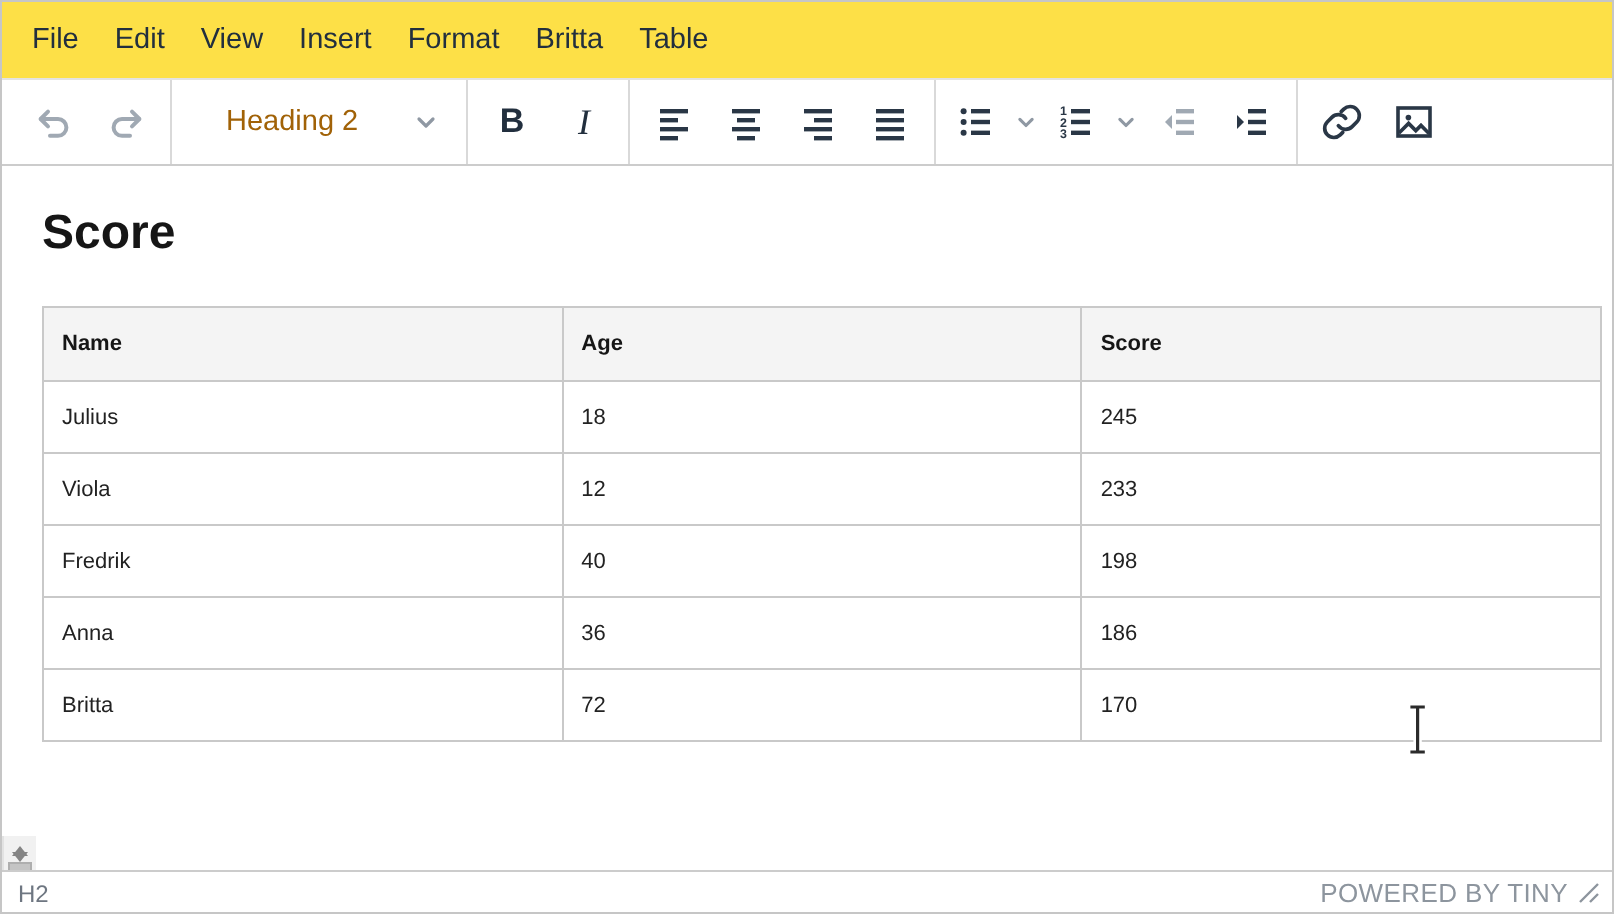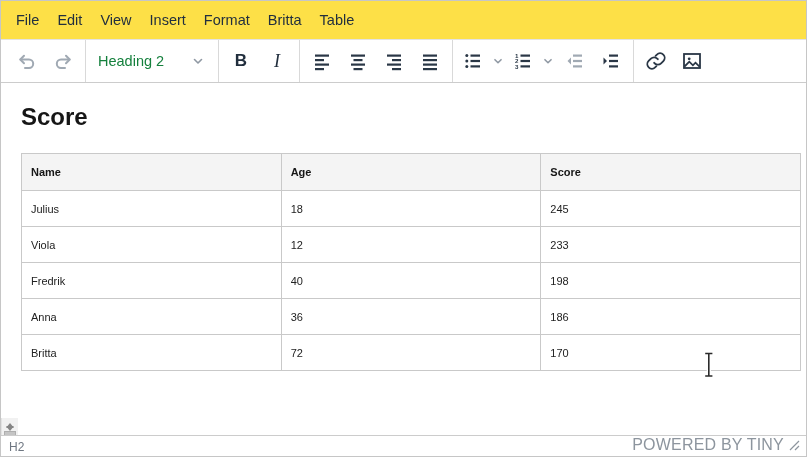--- a/index.html
+++ b/index.html
@@ -44,21 +44,21 @@
     background:transparent;border:none;padding:0;border-radius:3px;
   }
   .tb-btn.narrow{width:16px;}
   .tb-btn svg{display:block;}
   .bold-btn{font-weight:900;font-size:17px;color:#222f3e;font-family:"Liberation Sans",sans-serif;}
   .italic-btn{font-style:italic;font-size:18px;color:#222f3e;font-family:"Liberation Serif",serif;}
   .format-select{
     width:122px;height:34px;
     display:flex;align-items:center;justify-content:space-between;
     background:transparent;border:none;padding:0 7px;border-radius:3px;
-    font-size:14.5px;color:#15803d;font-family:"Liberation Sans",sans-serif;
+    font-size:14.5px;color:#a16207;font-family:"Liberation Sans",sans-serif;margin-left:15px;
   }
   
   .content{display:flex;height:352px;overflow:hidden;background:#fff;flex-direction:column;}
   .editarea{flex:1;overflow:hidden;padding:0 0 0 20px;}
   .editarea h2{
     margin:22px 0 24px 0;
     font-size:24px;line-height:1;
     font-weight:bold;color:#161616;
   }
   table.score{
@@ -93,21 +93,21 @@
   }
   
   .statusbar{
     height:19px;
     border-top:1px solid #cccccc;
     display:flex;align-items:flex-end;justify-content:space-between;
     padding:0 6px 0 8px;background:#fff;
   }
   .elem-path{font-size:12px;color:#6e7681;}
   .status-right{display:flex;align-items:center;gap:5px;}
-  .branding{font-size:16px;color:#8d959e;letter-spacing:.2px;}
+  .branding{font-size:13px;color:#8d959e;letter-spacing:.2px;}
   
   .ibeam{position:absolute;left:701px;top:350px;pointer-events:none;}
 </style>
 </head>
 <body>
 
 <div class="editor">
 
   <div class="menubar" id="menubar">
       <span class="menu-item">File</span>

